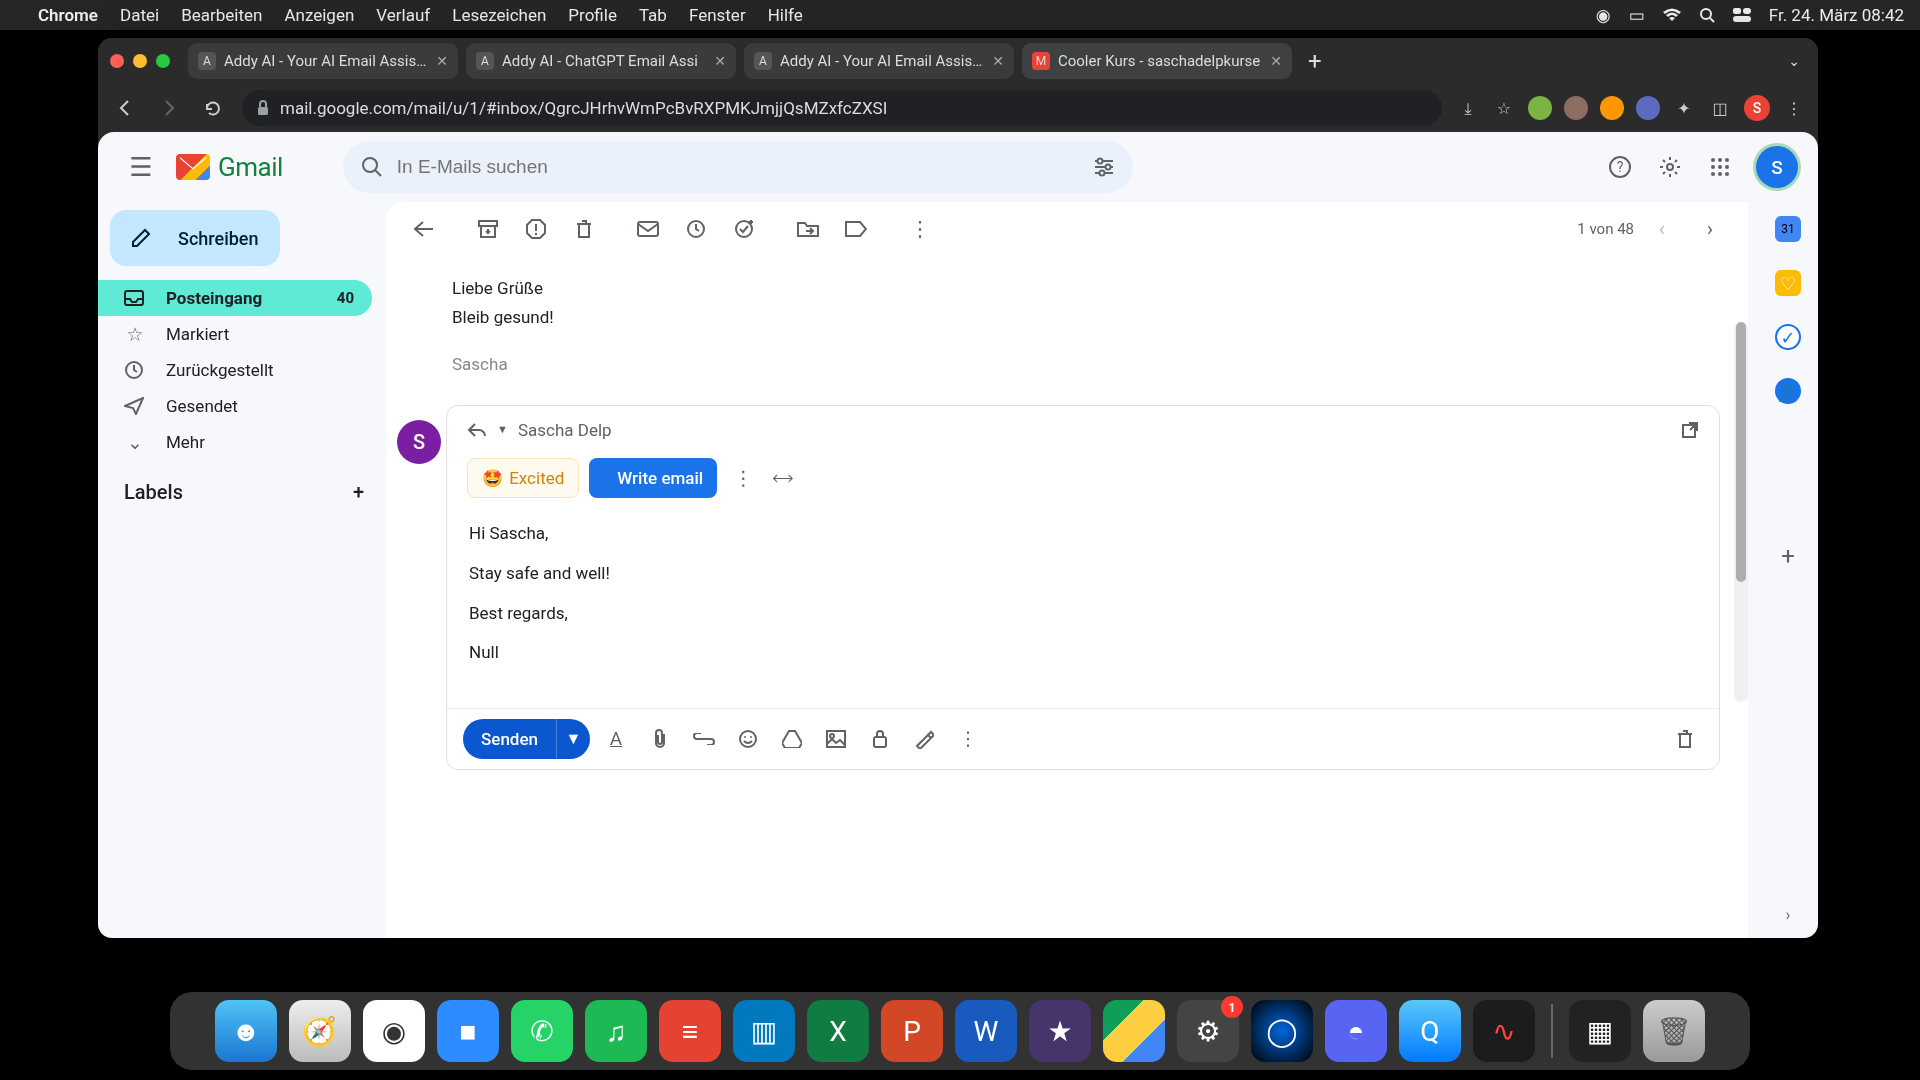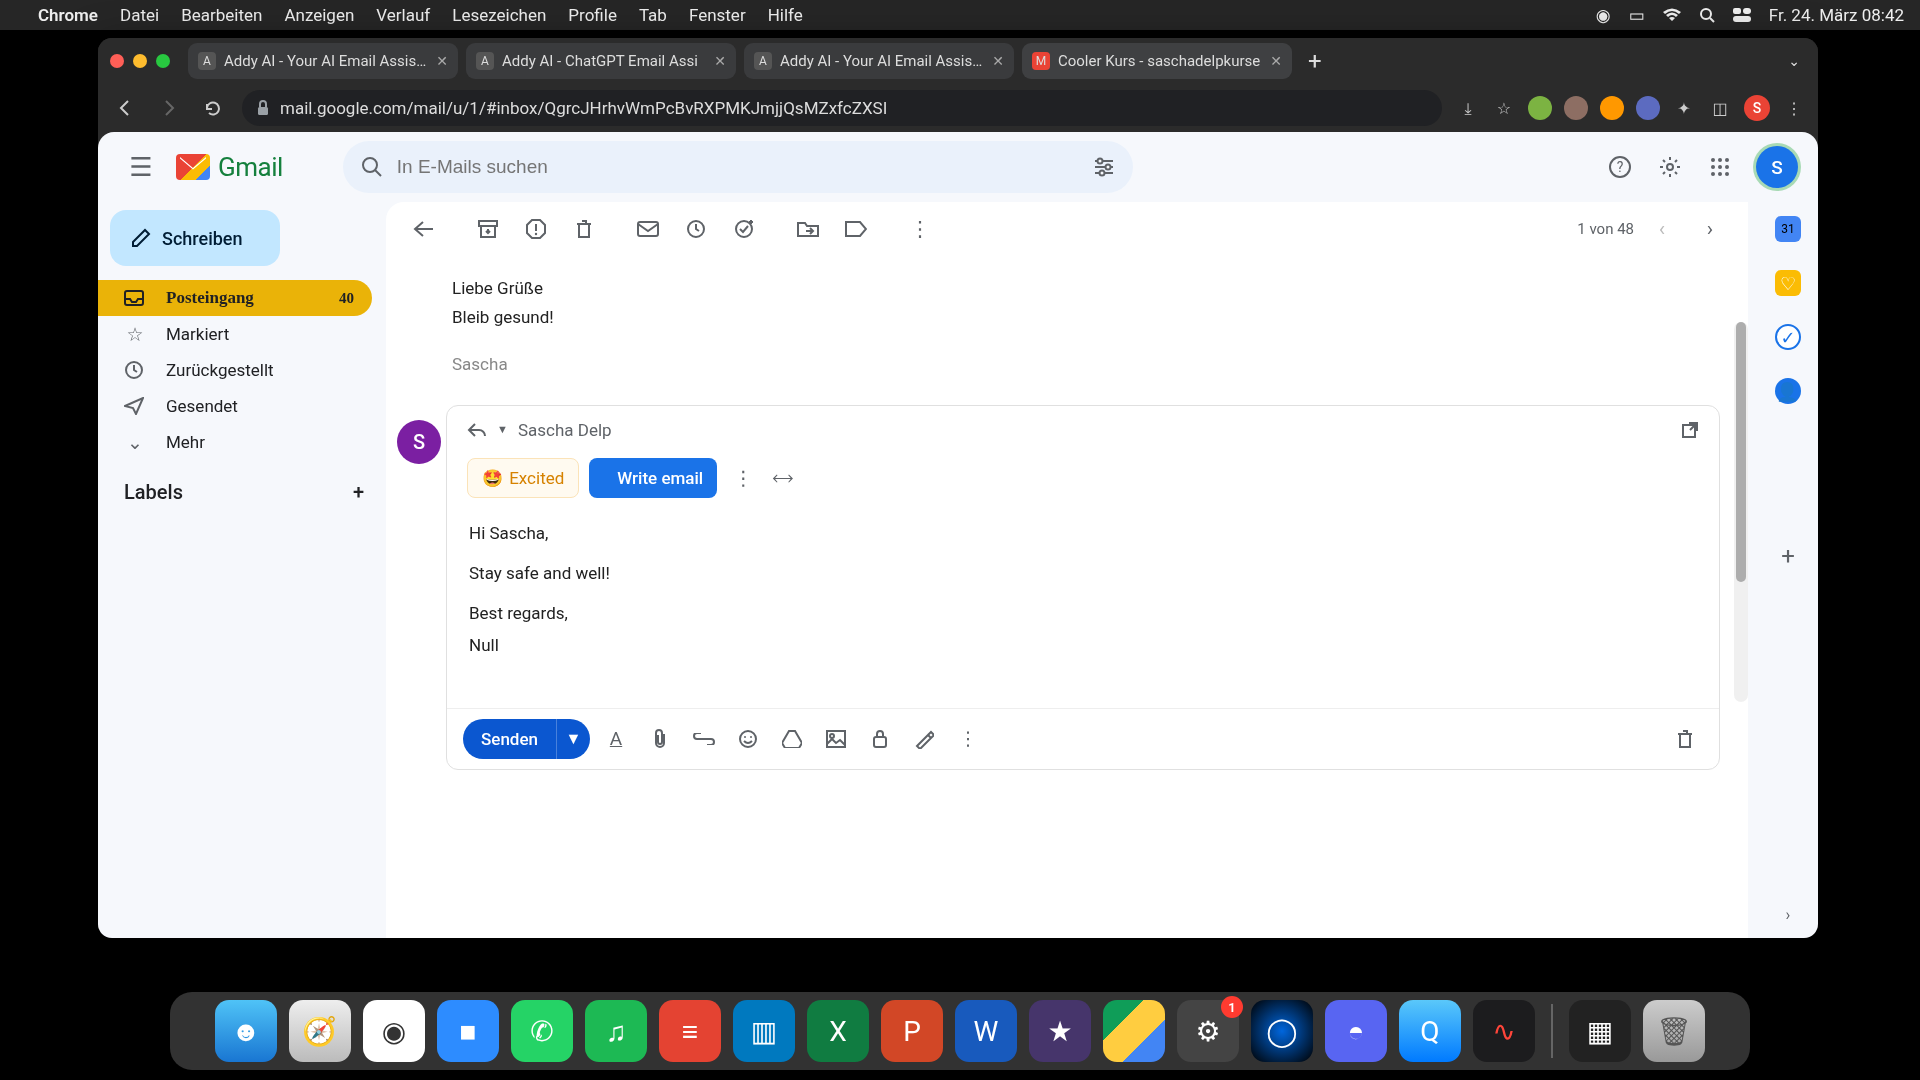--- a/index.html
+++ b/index.html
@@ -49,26 +49,26 @@
   .searchbox { flex:0 0 790px; margin-left:48px; height:52px; background:#eaf1fb; border-radius:28px; display:flex; align-items:center; padding:0 18px; gap:14px; color:#5f6368;}
   .searchbox input { border:none; background:transparent; flex:1; font-size:19px; color:#333; outline:none;}
   .topbar .spacer { flex:1; }
   .topbar-icons { display:flex; gap:22px; align-items:center; color:#5f6368;}
   .tbicon { width:28px; height:28px; display:flex; align-items:center; justify-content:center; font-size:24px;}
   .user-avatar { width:42px; height:42px; border-radius:50%; background:#1a73e8; color:#fff; display:flex; align-items:center; justify-content:center; font-size:19px; font-weight:500; box-shadow:0 0 0 3px #a8dab5;}
 
   .body { position:absolute; top:70px; left:0; right:0; bottom:0; display:flex; }
 
   .sidebar { width:288px; padding-top:8px; }
-  .compose { margin:0 12px 14px; height:56px; background:#c2e7ff; border-radius:16px; display:flex; align-items:center; padding:0 20px; gap:10px; color:#001d35; font-size:18px; font-weight:500; width:170px;}
+  .compose { margin:0 12px 14px; height:56px; background:#c2e7ff; border-radius:16px; display:flex; align-items:center; padding:0 20px; gap:26px; color:#001d35; font-size:18px; font-weight:500; width:170px;}
   .nav-item { height:36px; display:flex; align-items:center; padding:0 18px 0 26px; gap:20px; color:#202124; font-size:17px; border-radius:0 18px 18px 0; margin-right:14px;}
   .nav-item .icon { width:22px; text-align:center; color:#5f6368; font-size:19px;}
   .nav-item .label { flex:1; }
   .nav-item .count { font-size:15px;}
-  .nav-item.active { background:#eab308; font-weight:700;font-family:Liberation Serif, serif; }
+  .nav-item.active { background:#5eead4; font-weight:700; }
   .nav-item.active .icon{color:#202124;}
   .nav-item.bold { font-weight:700; }
   .labels-hdr { display:flex; align-items:center; justify-content:space-between; padding:20px 22px 0 26px; color:#202124; font-size:20px; font-weight:500;}
 
   .mail-area { flex:1; background:#fff; border-radius:18px 0 0 0; margin-right:70px; position:relative; overflow:hidden;}
   .mail-toolbar { height:54px; display:flex; align-items:center; padding:0 18px; gap:8px; color:#5f6368;}
   .mtb { width:40px; height:40px; display:flex; align-items:center; justify-content:center; font-size:21px; border-radius:50%;}
   .mtb.gap { margin-right:16px; }
   .mail-toolbar .spacer{flex:1;}
   .pager { display:flex; align-items:center; gap:8px; font-size:15px; color:#5f6368;}
@@ -458,21 +458,21 @@
               </div>
               <div class="chip write">
                 <span>Write email</span>
               </div>
               <span class="ai-more">⋮</span>
               <span class="ai-expand">⤢</span>
             </div>
             <div class="compose-body">
               <p>Hi Sascha,</p>
               <p>Stay safe and well!</p>
-              <p style="margin-bottom:5px;">Best regards,</p>
+              <p style="margin-bottom:12px;">Best regards,</p>
               <p style="margin-bottom:0;">Null</p>
             </div>
             <div class="send-row">
               <div class="send-btn">
                 <div class="main">Senden</div>
                 <div class="drop">▼</div>
               </div>
               <div class="fmt">
                   <u>A</u>
                 </div>

